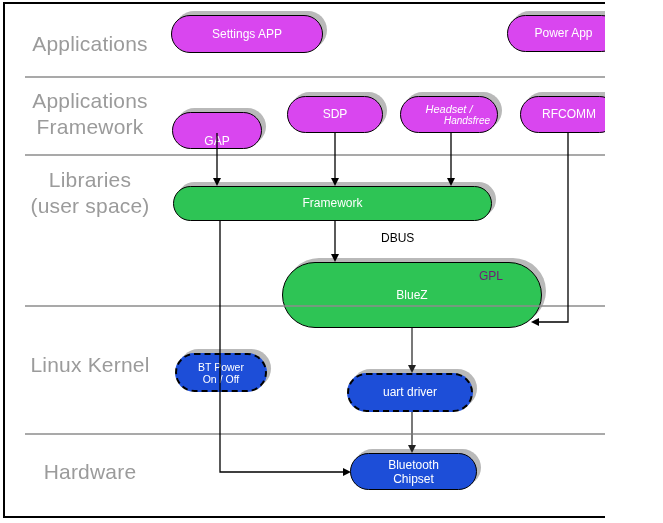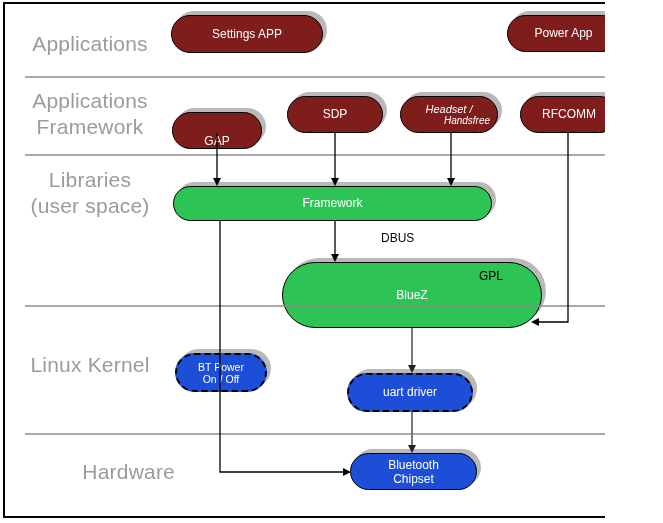--- a/index.html
+++ b/index.html
@@ -14,27 +14,27 @@
   .layer-label{
     position:absolute; left:5px; width:170px; text-align:center;
     color:#9b9b9b; font-size:21px; line-height:26px; letter-spacing:0.2px;
   }
   .pill{
     position:absolute; display:flex; flex-direction:column;
     align-items:center; justify-content:center; text-align:center;
     color:#fff; border:1.5px solid #000; box-sizing:border-box;
     box-shadow:4px -4px 0 0 #b9b9b9; font-size:12px; line-height:13px;
   }
-  .pill.blue{background:#7f1d1d;}
+  .pill.blue{background:#d946ef;}
   .pill.green{background:#2ec455;}
   .pill.red{background:#1d4ed8;}
   .pill.dashed{border:2px dashed #000;}
   .pill .sub{font-size:10px;padding-left:36px;}
   .badge{
-    position:absolute; top:7px; right:38px; color:#000000; font-size:12px;
+    position:absolute; top:7px; right:38px; color:#701a75; font-size:12px;
   }
   #dbus-label{
     position:absolute; left:341px; top:231px; color:#000; font-size:12px;margin-left:40px;
   }
   #connectors{
     position:absolute; left:0; top:0; z-index:5; pointer-events:none;
   }
 </style>
 </head>
 <body>
@@ -50,21 +50,21 @@
     <div>Applications</div>
     <div>Framework</div>
   </div>
   <div class="layer-label" style="top:352px;">
     <span>Linux Kernel</span>
   </div>
   <div class="layer-label" style="top:167px;">
     <div>Libraries</div>
     <div>(user space)</div>
   </div>
-  <div class="layer-label" style="top:459px;text-align:right;">
+  <div class="layer-label" style="top:459px;">
     <span>Hardware</span>
   </div>
 
   <div class="pill blue" style="left:171px; top:15px; width:152px; height:38px; border-radius:19px;">
     <span>Settings APP</span>
   </div>
   <div class="pill blue" style="left:507px; top:15px; width:113px; height:37px; border-radius:19px;">
     <span>Power App</span>
   </div>
 

